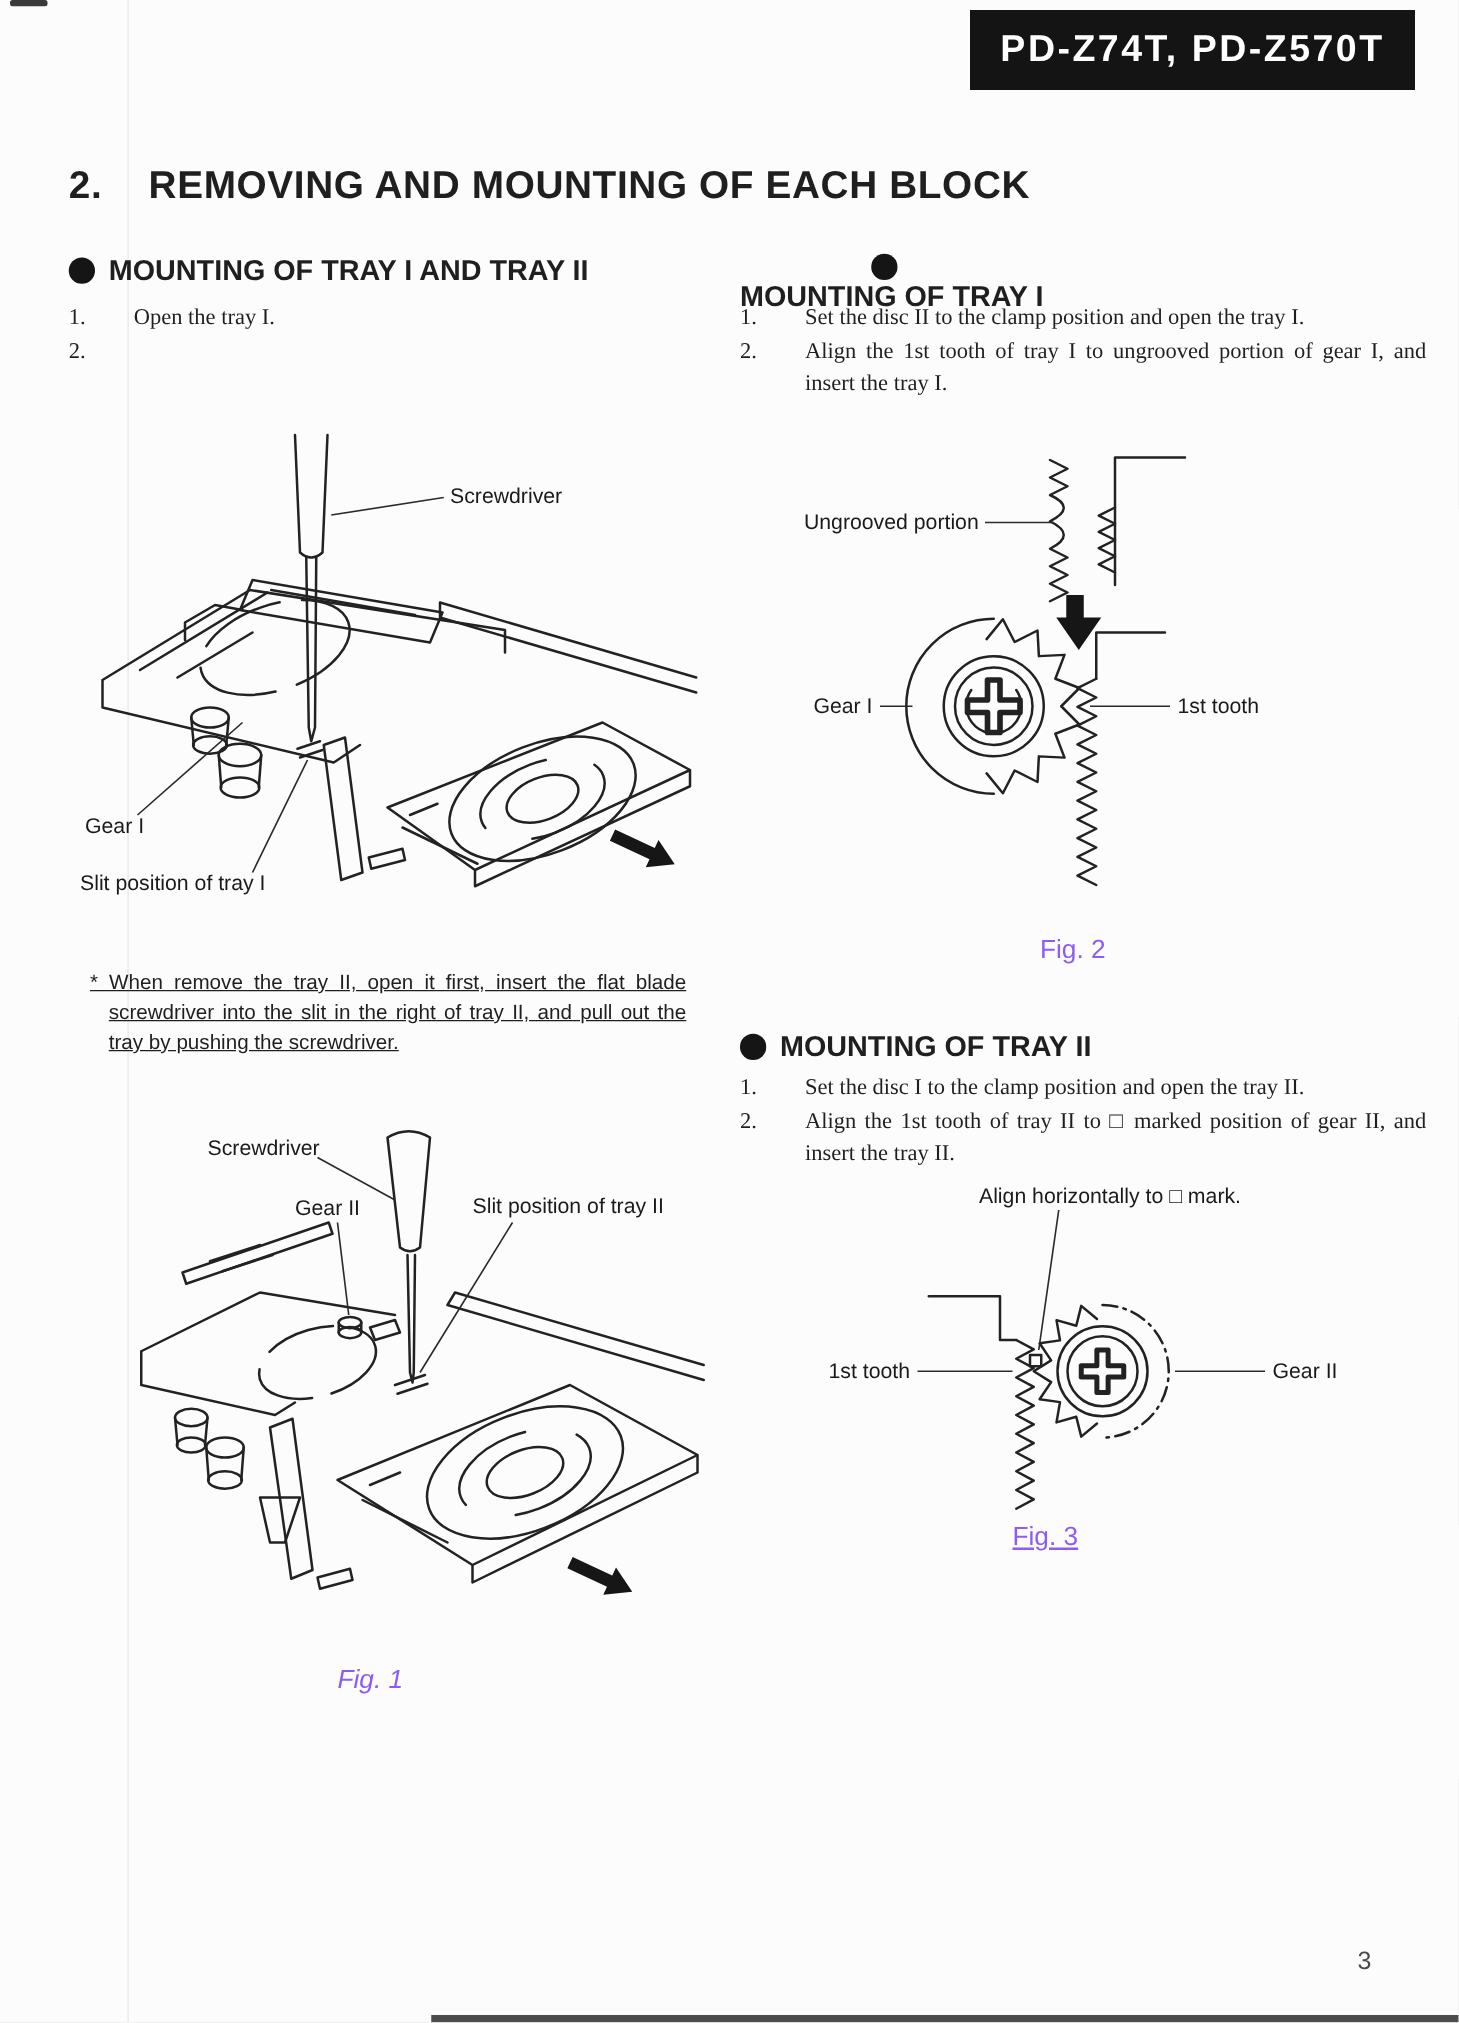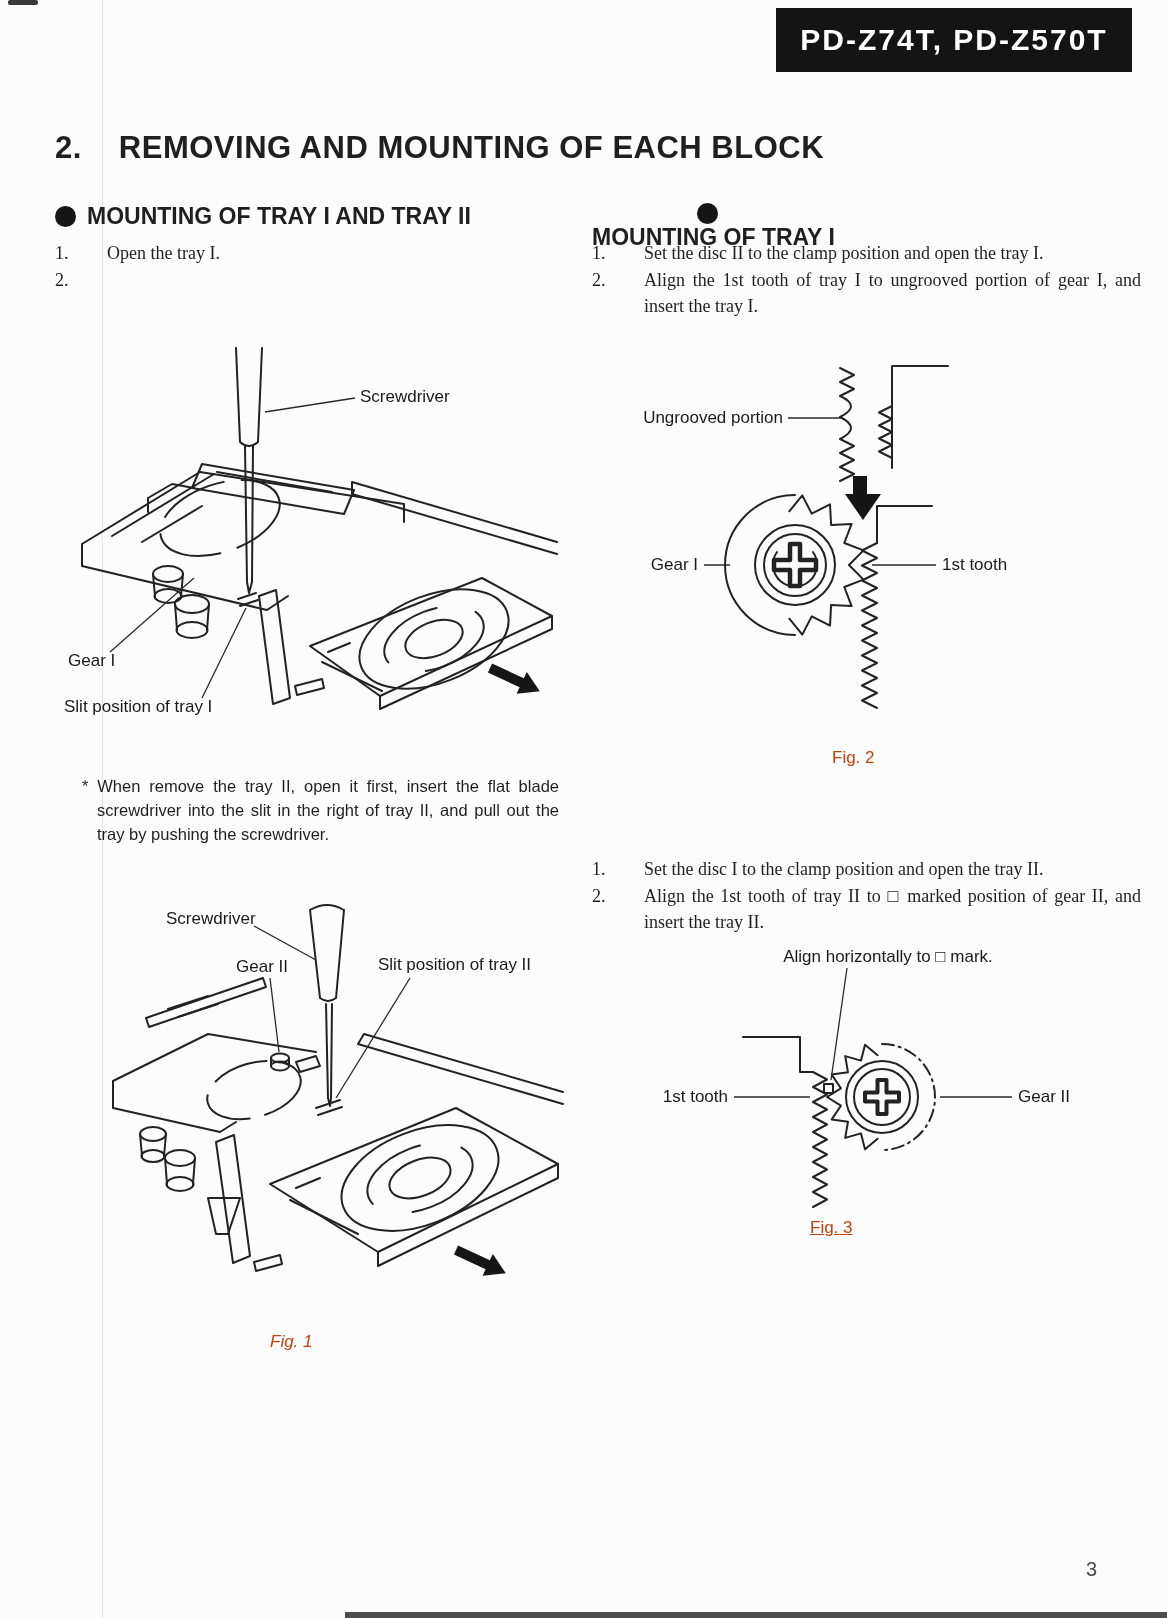--- a/index.html
+++ b/index.html
@@ -19,21 +19,21 @@
     font-weight:bold;font-size:31px;letter-spacing:0.5px;}
   .sec-head{position:absolute;display:flex;align-items:center;font-weight:bold;font-size:23px;}
   .bullet{width:21px;height:21px;border-radius:50%;background:#151515;display:inline-block;
     margin-right:11px;flex:0 0 auto;}
   .step{position:absolute;font-family:"Liberation Serif",serif;font-size:18px;line-height:1.42;}
   .step .num{position:absolute;left:0;top:0;}
   .step .txt{margin-left:52px;}
   .just{text-align:justify;}
   .note{position:absolute;font-size:16.5px;line-height:1.45;text-align:justify;
     text-indent:-15px;padding-left:15px;}
-  .caption{position:absolute;font-size:17px;color:#c2410c;}
+  .caption{position:absolute;font-size:21px;color:#8b5cf6;}
   .pagenum{position:absolute;left:1086px;top:1558px;font-size:20px;color:#4a4a4a;letter-spacing:1px;}
   .bottom-bar{position:absolute;left:345px;top:1612px;width:822px;height:6px;background:#4d4d4d;}
   svg{position:absolute;overflow:visible;}
   .art{stroke:#222;fill:none;stroke-width:2;stroke-linejoin:round;stroke-linecap:round;}
   .art .thick{stroke-width:4.5;}
   .fillshape{fill:#161616;stroke:none;}
   .leader{stroke:#2a2a2a;stroke-width:1.3;fill:none;}
   .svglabel{font-family:"Liberation Sans",sans-serif;font-size:17px;fill:#1a1a1a;stroke:none;}
 </style>
 </head>
@@ -93,21 +93,21 @@
       </g>
       <path d="M276,306 L298,297 M270,316 L330,345"></path>
     </g>
     <path class="fillshape" d="M435.9,326.5 L467.6,341.3 L464.6,347.7 L487.8,345.3 L474.8,325.9 L471.8,332.3 L440.1,317.5 Z"></path>
     <path class="leader" d="M303,52 L213,66 M58,306 L142,232 M150,352 L194,262"></path>
     <text class="svglabel" x="308" y="56">Screwdriver</text>
     <text class="svglabel" x="16" y="320">Gear I</text>
     <text class="svglabel" x="12" y="366">Slit position of tray I</text>
   </svg>
 
-  <div class="note" style="left:82px;top:775px;width:462px;">* When remove the tray II, open it first, insert the flat blade screwdriver into the slit in the right of tray II, and pull out the tray by pushing the screwdriver.</div>
+  <div class="note" style="left:72px;top:775px;width:462px;text-decoration:underline;">* When remove the tray II, open it first, insert the flat blade screwdriver into the slit in the right of tray II, and pull out the tray by pushing the screwdriver.</div>
 
   <svg style="left:58px;top:866px;" width="505" height="432" viewBox="0 0 505 432">
     <g class="art">
       <path d="M205,112 L88,152 M208,121 L91,161 M88,152 L91,161 M205,112 L208,121"></path>
       <path d="M110,143 L150,130 M120,151 L160,138"></path>
       <path d="M55,215 L150,168 L258,186 M55,215 L55,242 L162,266 M162,266 L178,256"></path>
       <ellipse cx="196" cy="224" rx="48" ry="27" transform="rotate(-16 196 224)" stroke-dasharray="56 16"></ellipse>
       <ellipse cx="222" cy="192" rx="9" ry="4.5"></ellipse>
       <path d="M213,192 L213,200 M231,192 L231,200"></path>
       <ellipse cx="222" cy="200" rx="9" ry="4.5"></ellipse>
@@ -172,20 +172,24 @@
     </g>
     <path class="fillshape" d="M253,138 L267,138 L267,156 L281,156 L263,182 L245,156 L253,156 Z"></path>
     <path class="leader" d="M188,80 L243,80 M104,227 L130,227 M272,227 L336,227"></path>
     <text class="svglabel" x="183" y="85" text-anchor="end">Ungrooved portion</text>
     <text class="svglabel" x="98" y="232" text-anchor="end">Gear I</text>
     <text class="svglabel" x="342" y="232">1st tooth</text>
   </svg>
 
   <div class="caption" style="left:832px;top:748px;">Fig. 2</div>
 
+  <div class="sec-head" style="left:592px;top:824px;">
+    <span class="bullet"></span>
+    <span>MOUNTING OF TRAY II</span>
+  </div>
 
   <div class="step" style="left:592px;top:857px;width:545px;">
     <span class="num">1.</span>
     <div class="txt">Set the disc I to the clamp position and open the tray II.</div>
   </div>
   <div class="step" style="left:592px;top:884px;width:545px;">
     <span class="num">2.</span>
     <div class="txt just" style="width:497px;">Align the 1st tooth of tray II to □ marked position of gear II, and insert the tray II.</div>
   </div>
 

